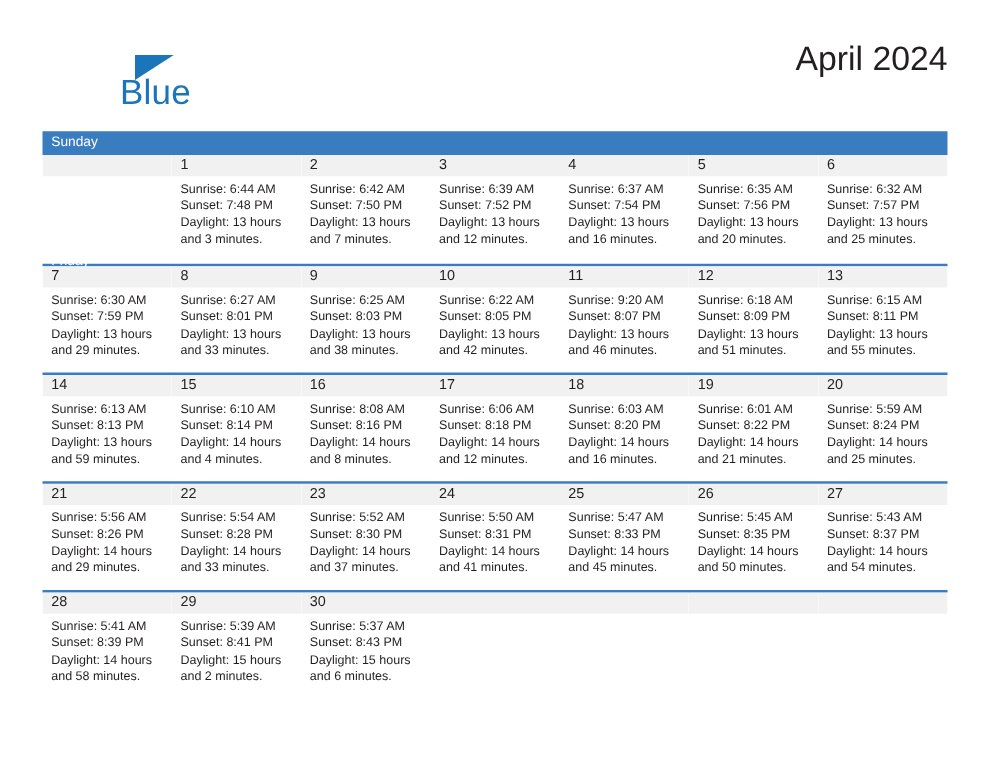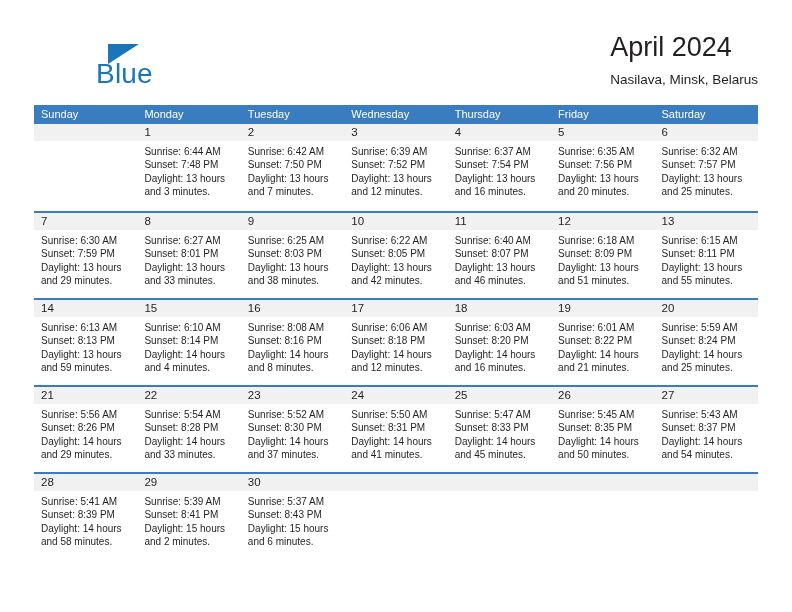--- a/index.html
+++ b/index.html
@@ -87,20 +87,21 @@
   .calendar {
     position: absolute;
     left: 34px;
     top: 105px;
     width: 724px;
   }
   .weekday-row {
     display: flex;
     background: #3a7cc0;
     height: 19px;
+    flex-direction: column;
   }
   .weekday {
     flex: 1 1 0;
     color: #ffffff;
     font-size: 11px;
     line-height: 19px;
     padding-left: 7px;
     box-sizing: border-box;
     white-space: nowrap;
   }
@@ -146,21 +147,20 @@
 
 <div class="page">
 
   <div class="header">
     <div class="logo">
       <span class="logo-triangle"></span>
       <span class="logo-blue">Blue</span>
     </div>
     <div class="title-wrap">
       <div class="cal-title">April 2024</div>
-      <div class="cal-subtitle">Nasilava, Minsk, Belarus</div>
     </div>
   </div>
 
   <div class="calendar">
     <div class="weekday-row">
       <div class="weekday">Sunday</div>
       <div class="weekday">Monday</div>
       <div class="weekday">Tuesday</div>
       <div class="weekday">Wednesday</div>
       <div class="weekday">Thursday</div>
@@ -261,21 +261,21 @@
             <div class="day-info">
               <div>Sunrise: 6:22 AM</div>
               <div>Sunset: 8:05 PM</div>
               <div>Daylight: 13 hours</div>
               <div>and 42 minutes.</div>
             </div>
           </div>
           <div class="day-cell">
             <div class="day-number-band">11</div>
             <div class="day-info">
-              <div>Sunrise: 6:40 AM</div>
+              <div>Sunrise: 9:20 AM</div>
               <div>Sunset: 8:07 PM</div>
               <div>Daylight: 13 hours</div>
               <div>and 46 minutes.</div>
             </div>
           </div>
           <div class="day-cell">
             <div class="day-number-band">12</div>
             <div class="day-info">
               <div>Sunrise: 6:18 AM</div>
               <div>Sunset: 8:09 PM</div>

